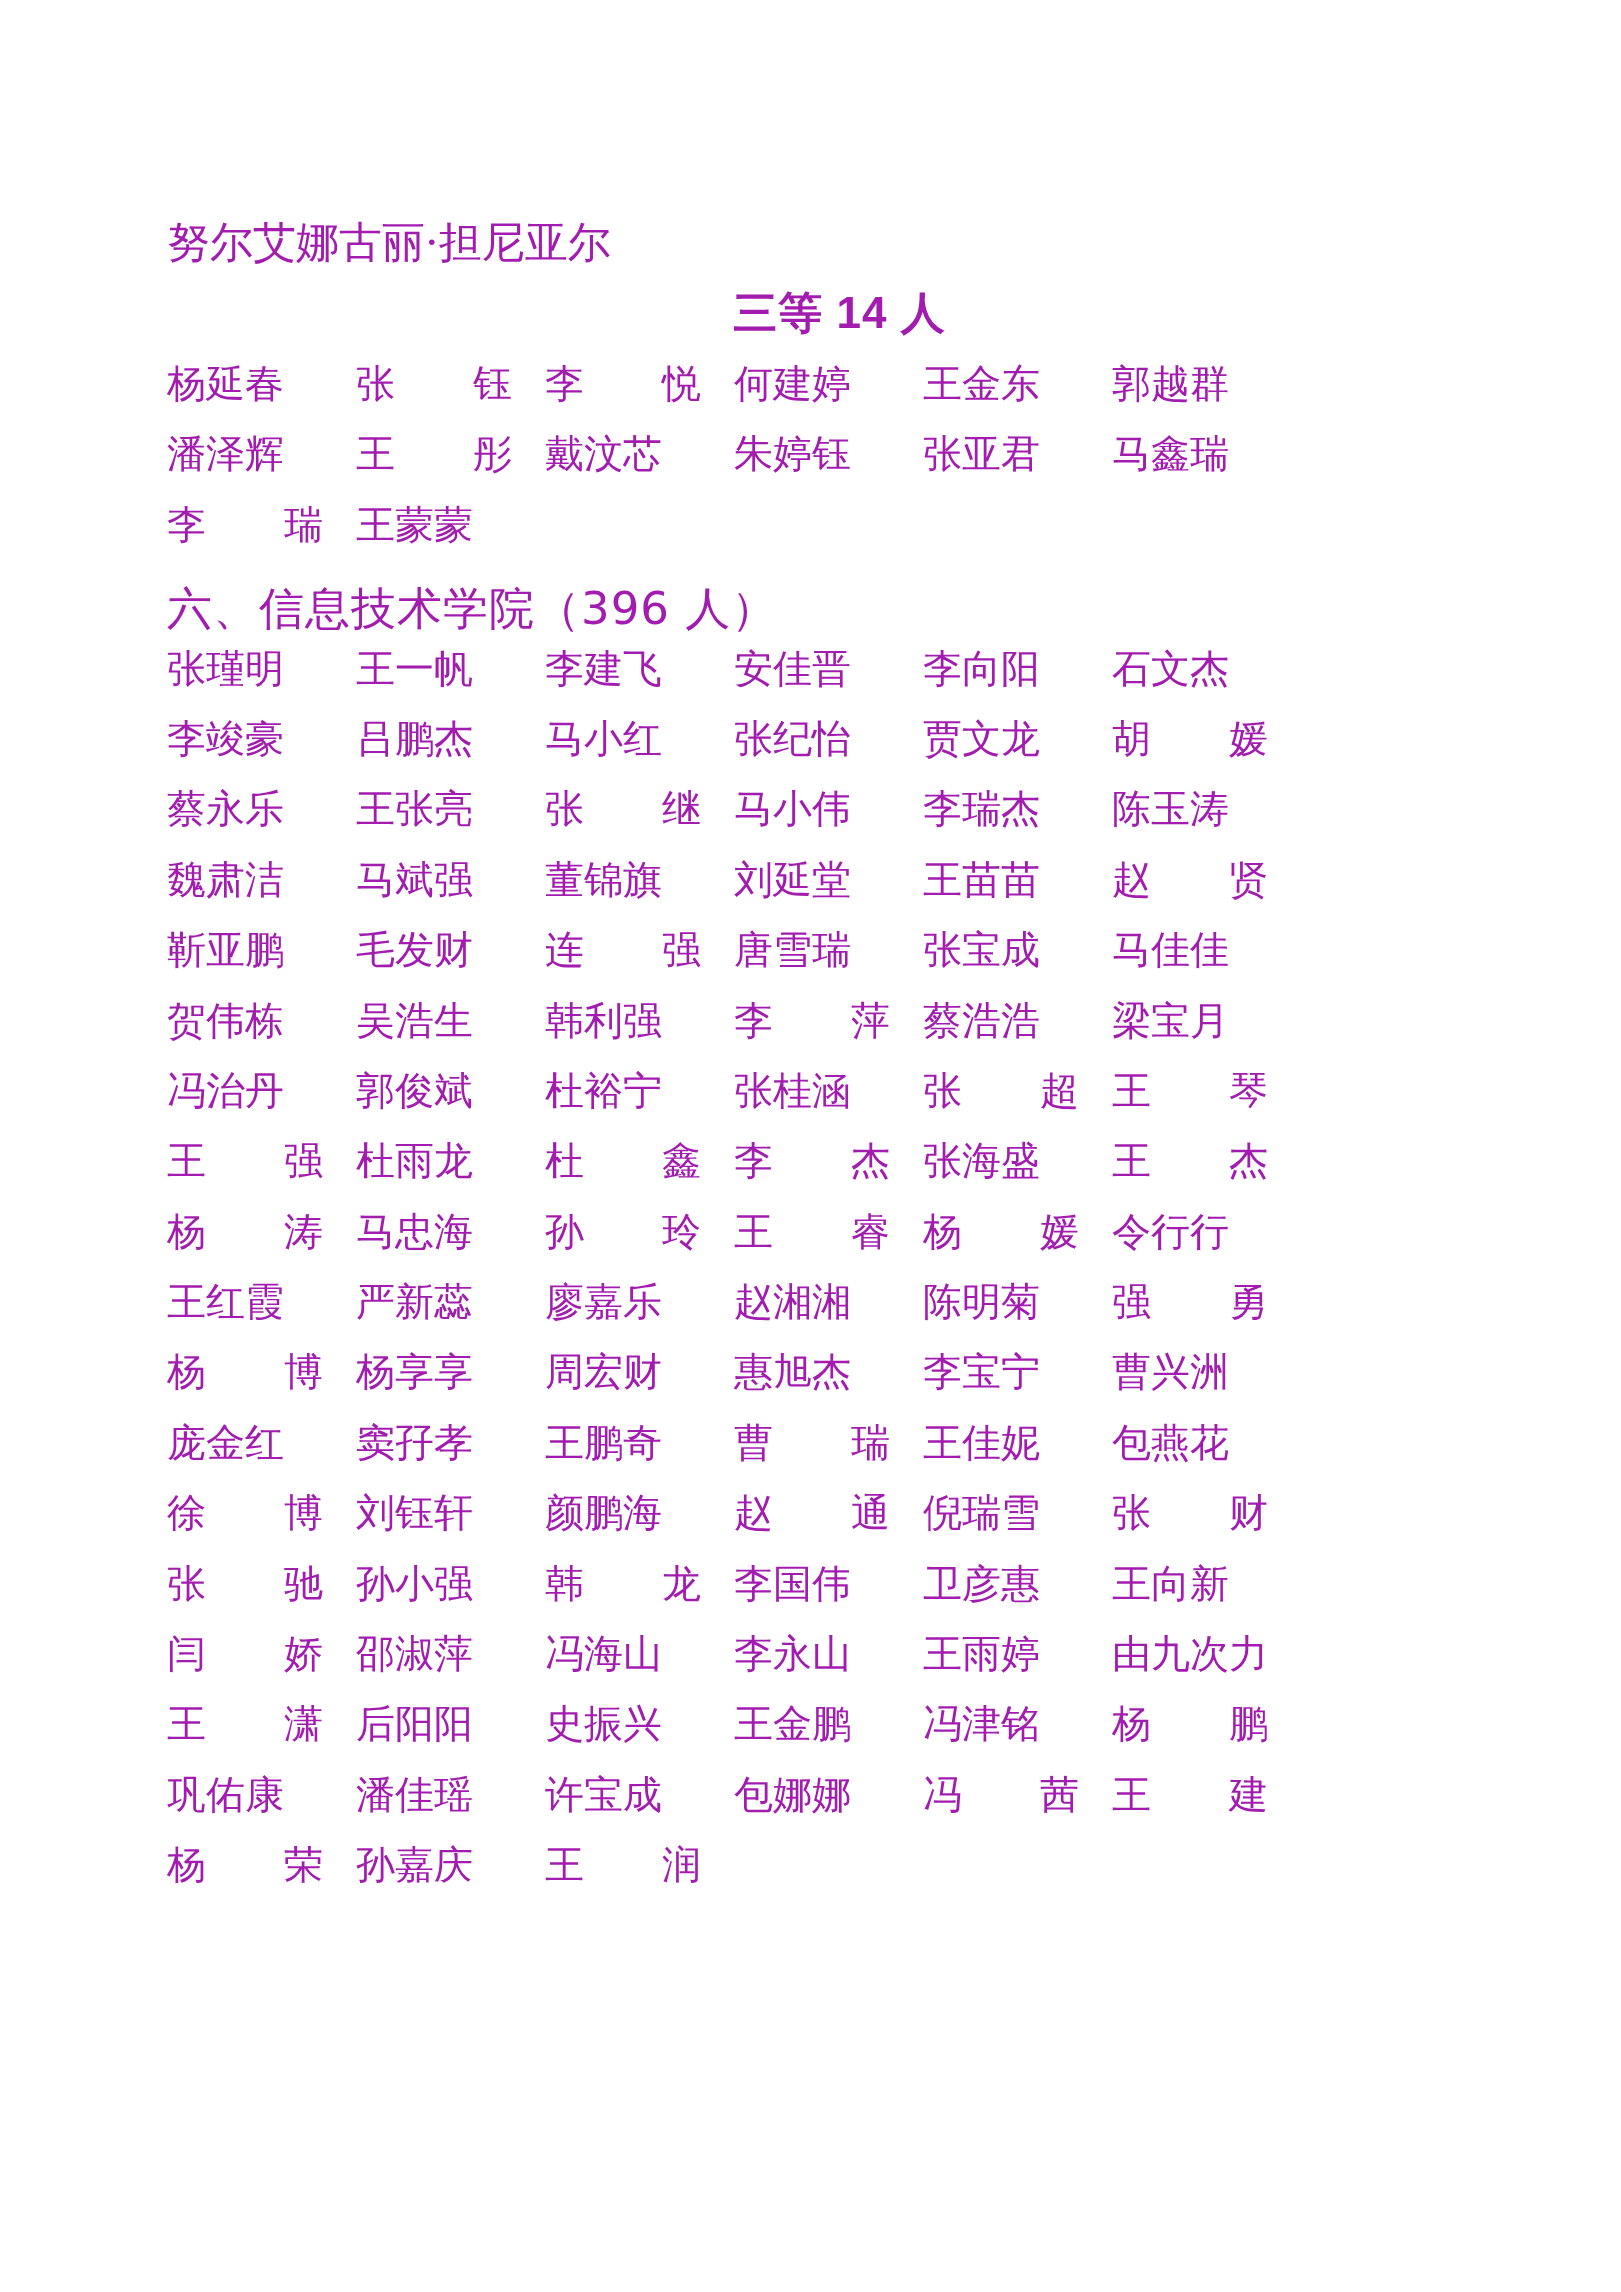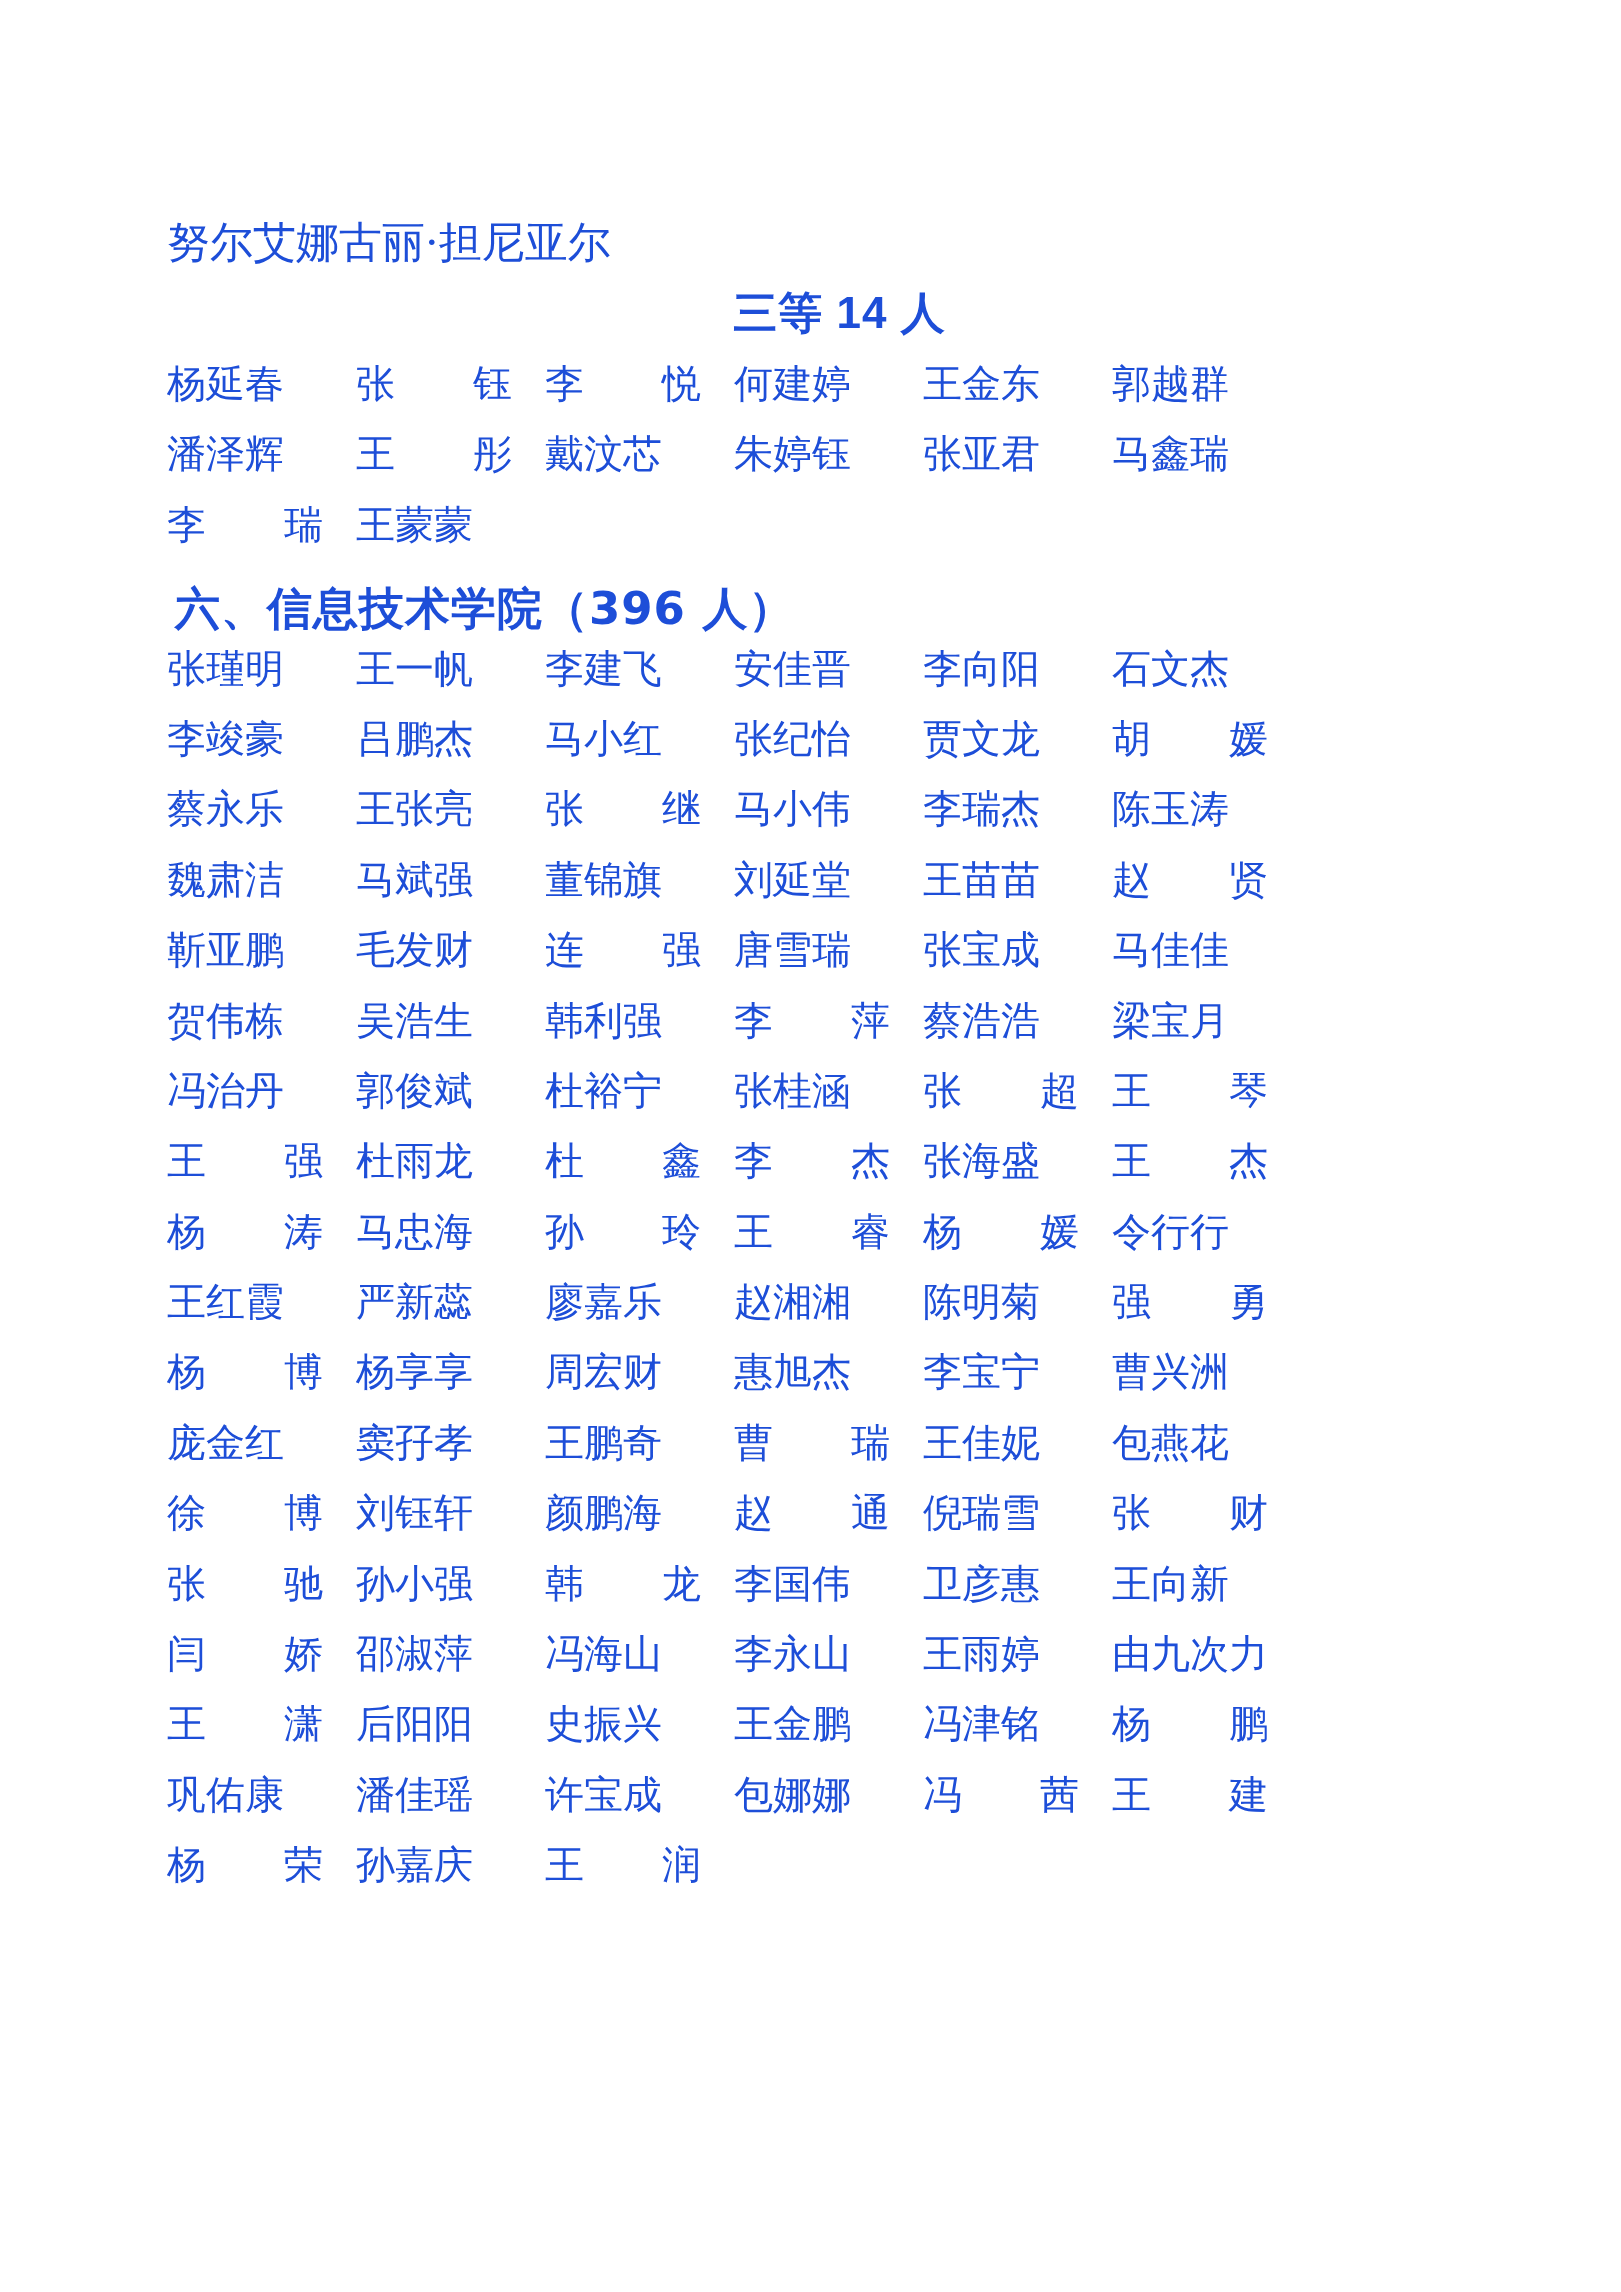--- a/index.html
+++ b/index.html
@@ -1,21 +1,21 @@
 <!DOCTYPE html>
 <html><head>
 <meta charset="utf-8">
 <style>
   html, body { margin: 0; padding: 0; background: #e8e8e8; }
   .page {
     position: relative;
     width: 1621px;
     height: 2293px;
     background: #ffffff;
-    color: #1d4ed8;
+    color: #a21caf;
     font-family: "DejaVu Serif", "Liberation Serif", serif;
     box-sizing: border-box;
     padding: 221px 109px 0 167px;
     overflow: hidden;
   }
   .line {
     font-size: 43px;
     line-height: 43px;
     height: 43px;
     margin: 0 0 27.4px 0;
@@ -30,23 +30,23 @@
     font-weight: bold;
     font-family: Liberation Sans, sans-serif;
     margin: 0 0 27.4px 0;
     letter-spacing: 1px;
   }
   .section-heading {
     font-size: 45px;
     line-height: 45px;
     height: 45px;
     text-align: left;
-    font-weight: bold;
+    font-weight: normal;
     font-family: "DejaVu Sans", "Liberation Sans", sans-serif;
-    margin: 40px 0 0 8px;
+    margin: 40px 0 0 0;
     letter-spacing: 1px;
   }
   .tier1-heading-extra { margin-top: 46px; }
   .names-grid {
     display: grid;
     grid-template-columns: repeat(6, 189px);
     grid-auto-rows: 43px;
     row-gap: 27.4px;
     font-size: 39px;
     line-height: 43px;

